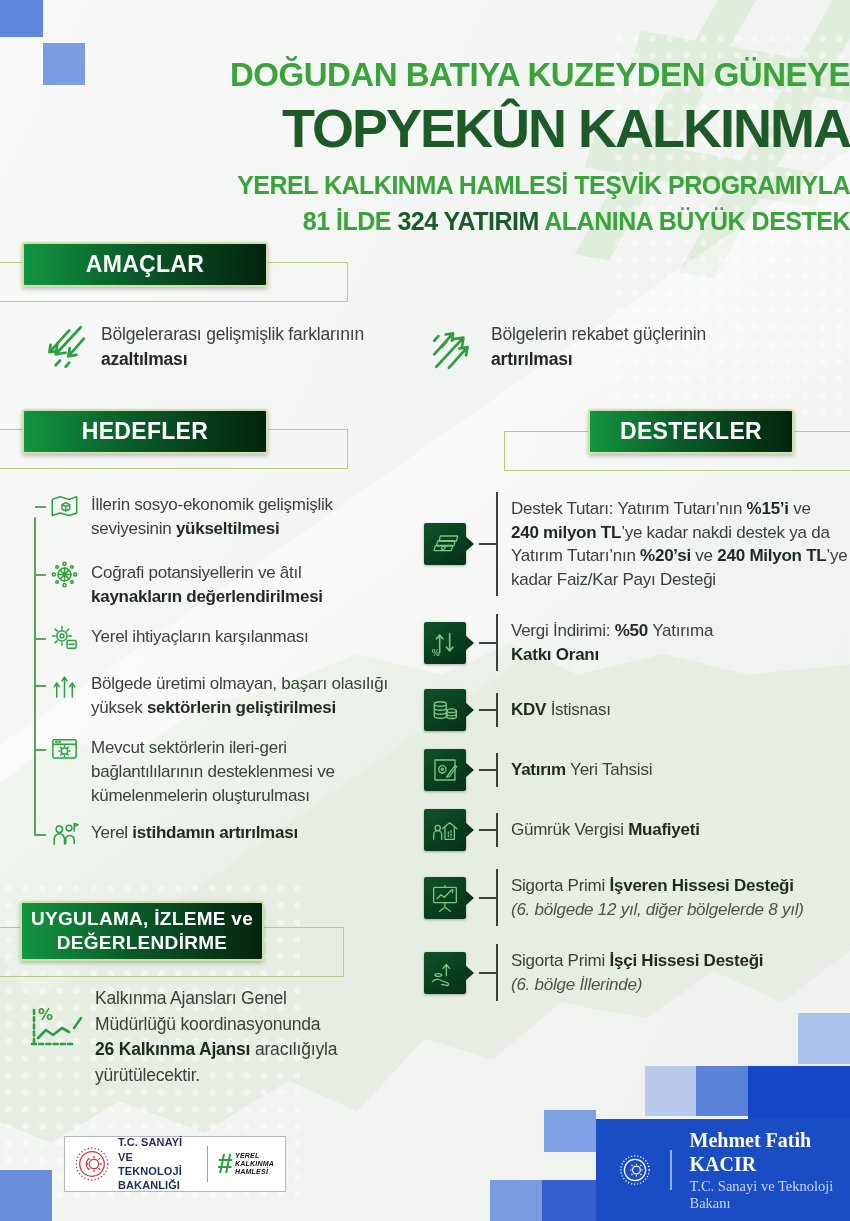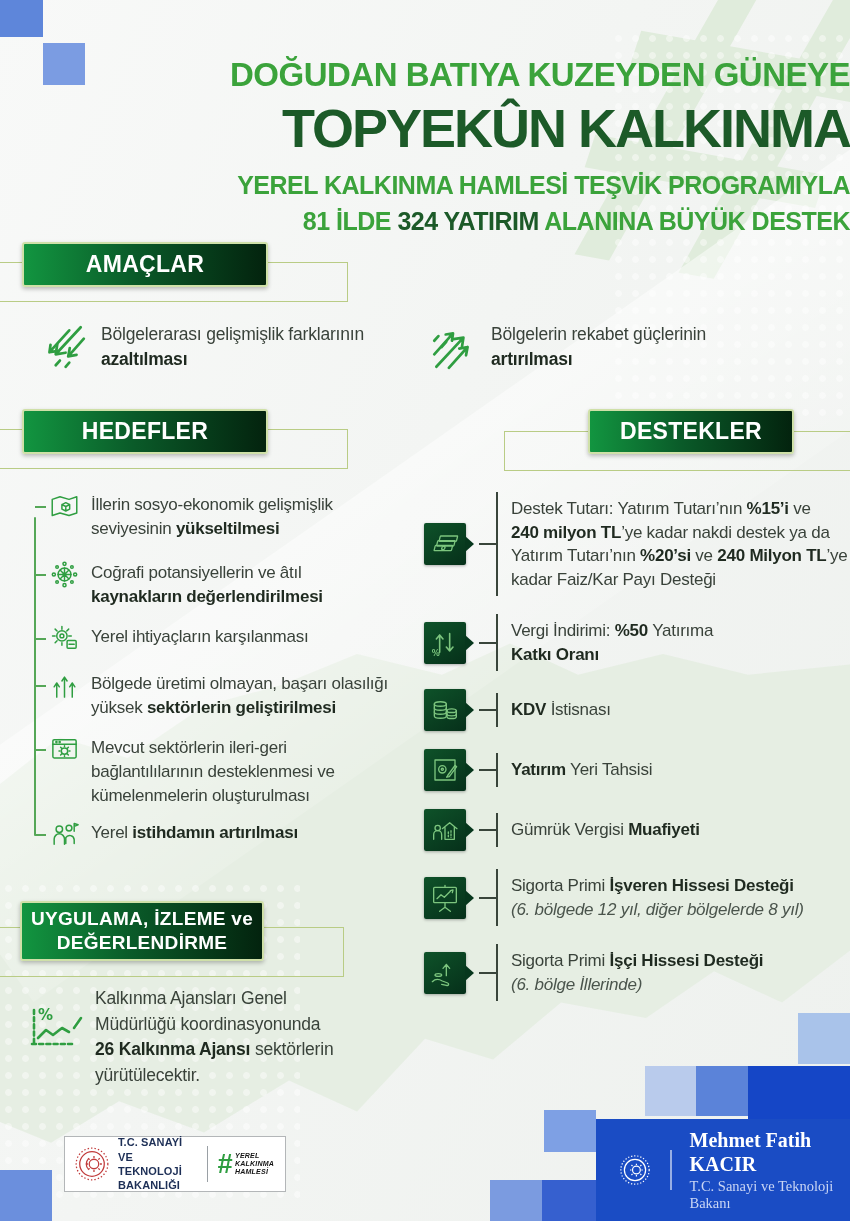--- a/index.html
+++ b/index.html
@@ -302,21 +302,21 @@
   </div>
 
   <div class="uyg-body">
     <svg viewBox="0 0 58 52" fill="none" stroke="#2f9e41" stroke-width="2.6" stroke-linecap="round" stroke-linejoin="round">
       <path d="M8 10 v34" stroke-dasharray="4 3.2"></path>
       <path d="M6 44 h40" stroke-dasharray="4 3.2"></path>
       <path d="M12 38 l8 -8 7 5 9 -7 7 4"></path>
       <path d="M48 28 l7 -10"></path>
       <text x="12" y="20" font-size="15" font-weight="bold" fill="#2f9e41" stroke="none">%</text>
     </svg>
-    <div class="uyg-text"><span>Kalkınma Ajansları Genel</span><br><span>Müdürlüğü koordinasyonunda</span><br><span class="b">26 Kalkınma Ajansı</span><span> sektörlerin</span><br><span>yürütülecektir.</span></div>
+    <div class="uyg-text"><span>Kalkınma Ajansları Genel</span><br><span>Müdürlüğü koordinasyonunda</span><br><span class="b">26 Kalkınma Ajansı</span><span> aracılığıyla</span><br><span>yürütülecektir.</span></div>
   </div>
 
   <div class="gov-box">
     <svg class="emblem" viewBox="0 0 48 48" fill="none" stroke="#c13b3b" stroke-width="1.6">
       <circle cx="24" cy="24" r="20" stroke-dasharray="1.8 2.6"></circle>
       <circle cx="24" cy="24" r="15.5"></circle>
       <circle cx="26.5" cy="24" r="6"></circle>
       <path d="M26.5 16.5 v-2.5 M26.5 31.5 v2.5 M19 24 h-2.5 M34 24 h2.5 M21 18.5 l-1.8 -1.8 M32 18.5 l1.8 -1.8 M21 29.5 l-1.8 1.8 M32 29.5 l1.8 1.8"></path>
       <path d="M19.5 17.5 a9 9 0 0 0 0 13"></path>
     </svg>

